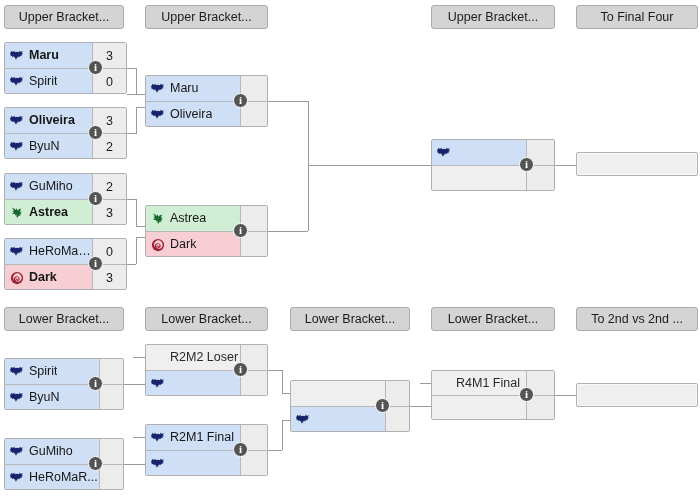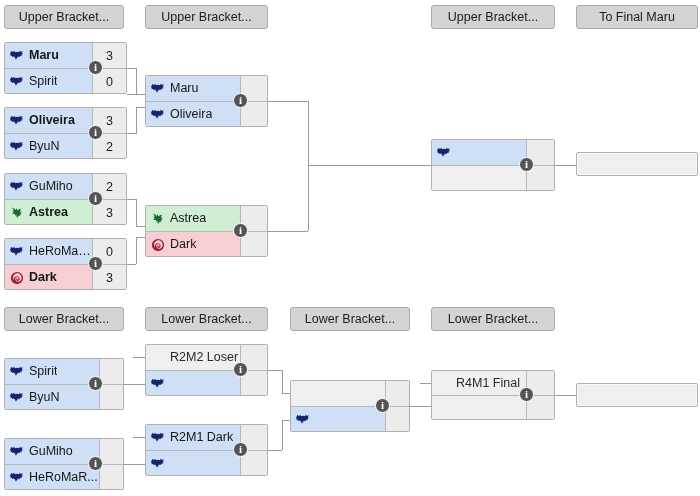--- a/index.html
+++ b/index.html
@@ -88,25 +88,26 @@
     box-shadow:0 0 0 1px rgba(255,255,255,0.55) inset;
   }
 </style>
 </head>
 <body>
 
 <div id="stage">
     <div class="round-header" style="left: 4px; top: 5px; width: 120px;">Upper Bracket...</div>
     <div class="round-header" style="left: 145px; top: 5px; width: 123px;">Upper Bracket...</div>
     <div class="round-header" style="left: 431px; top: 5px; width: 124px;">Upper Bracket...</div>
-    <div class="round-header" style="left: 576px; top: 5px; width: 122px;">To Final Maru</div>
+    <div class="round-header" style="left: 576px; top: 5px; width: 122px;">To Final Four</div>
     <div class="round-header" style="left: 4px; top: 307px; width: 120px;">Lower Bracket...</div>
     <div class="round-header" style="left: 145px; top: 307px; width: 123px;">Lower Bracket...</div>
     <div class="round-header" style="left: 290px; top: 307px; width: 120px;">Lower Bracket...</div>
     <div class="round-header" style="left: 431px; top: 307px; width: 124px;">Lower Bracket...</div>
+    <div class="round-header" style="left: 576px; top: 307px; width: 122px;">To 2nd vs 2nd ...</div>
     <div class="ln h" style="left: 127px; top: 68px; width: 9px; background: rgb(154, 154, 154);"></div>
     <div class="ln h" style="left: 127px; top: 94px; width: 9px; background: rgb(154, 154, 154);"></div>
     <div class="ln v" style="left: 136px; top: 68px; height: 27px; background: rgb(154, 154, 154);"></div>
     <div class="ln h" style="left: 136px; top: 94px; width: 9px; background: rgb(154, 154, 154);"></div>
     <div class="ln h" style="left: 127px; top: 133px; width: 9px; background: rgb(154, 154, 154);"></div>
     <div class="ln v" style="left: 136px; top: 107px; height: 27px; background: rgb(154, 154, 154);"></div>
     <div class="ln h" style="left: 136px; top: 107px; width: 9px; background: rgb(154, 154, 154);"></div>
     <div class="ln h" style="left: 127px; top: 199px; width: 9px; background: rgb(154, 154, 154);"></div>
     <div class="ln v" style="left: 136px; top: 199px; height: 27px; background: rgb(154, 154, 154);"></div>
     <div class="ln h" style="left: 136px; top: 226px; width: 9px; background: rgb(154, 154, 154);"></div>
@@ -439,21 +440,21 @@
       <span>i</span>
     </div>
     <div class="match" style="left: 145px; top: 424px; width: 123px; height: 52px;">
       <div class="mrow top r-terran">
         <div class="cell-name">
           <span class="ricon">
             <svg viewBox="0 0 16 16" xmlns="http://www.w3.org/2000/svg">
               <path fill="#16246b" d="M1.4 2.2l2.2 1.1 1.1-1.6 1.0 2.0 2.3-.7 2.3.7 1.0-2.0 1.1 1.6 2.2-1.1-1.0 2.6 1.3.9-1.9.9.5 1.7-1.9-.5-.2 1.6-1.4-1.0-.8 1.5-.9-1.3-.3 3.6-1.0-2.2-1.0 2.2-.3-3.6-.9 1.3-.8-1.5-1.4 1.0-.2-1.6-1.9.5.5-1.7-1.9-.9 1.3-.9z"></path>
             </svg>
           </span>
-          <span class="pname">R2M1 Dark</span>
+          <span class="pname">R2M1 Final</span>
         </div>
         <div class="cell-score" style="width: 27px;">
           <span></span>
         </div>
       </div>
       <div class="mrow bot r-terran">
         <div class="cell-name">
           <span class="ricon">
             <svg viewBox="0 0 16 16" xmlns="http://www.w3.org/2000/svg">
               <path fill="#16246b" d="M1.4 2.2l2.2 1.1 1.1-1.6 1.0 2.0 2.3-.7 2.3.7 1.0-2.0 1.1 1.6 2.2-1.1-1.0 2.6 1.3.9-1.9.9.5 1.7-1.9-.5-.2 1.6-1.4-1.0-.8 1.5-.9-1.3-.3 3.6-1.0-2.2-1.0 2.2-.3-3.6-.9 1.3-.8-1.5-1.4 1.0-.2-1.6-1.9.5.5-1.7-1.9-.9 1.3-.9z"></path>

